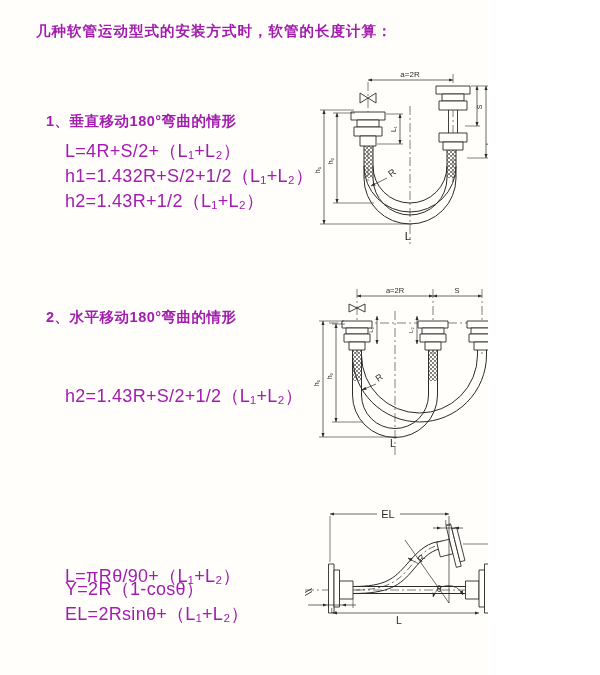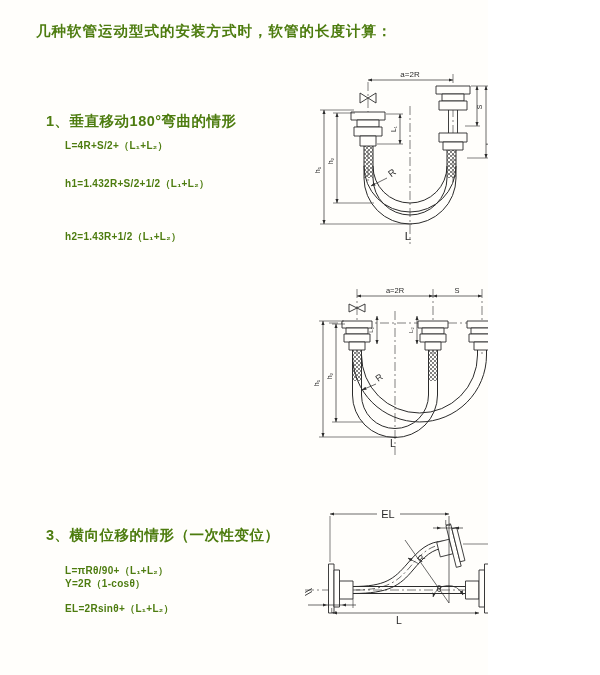--- a/index.html
+++ b/index.html
@@ -1,32 +1,32 @@
 <!DOCTYPE html>
 <html><head>
 <meta charset="utf-8">
 <style>
   html,body{margin:0;padding:0;}
   .page{
     position:relative; width:488px; height:675px; overflow:hidden;
     background:#fffefb;
     font-family:"Liberation Sans","DejaVu Sans",sans-serif;
-    color:#4d7c0f;
+    color:#a21caf;
   }
   .title{
     position:absolute; left:36px; top:22px;
     font-size:14.5px; font-weight:bold; letter-spacing:1px;
   }
   .s-heading{
     position:absolute; left:46px;
     font-size:14.5px; font-weight:bold; letter-spacing:0.5px;
   }
   .formula{
     position:absolute; left:65px;
-    font-size:10px; font-weight:700; letter-spacing:0.3px;
+    font-size:18px; font-weight:400; letter-spacing:0.3px;
   }
   svg.diagram{ position:absolute; }
   svg.diagram path, svg.diagram line, svg.diagram rect, svg.diagram polygon{
     vector-effect:non-scaling-stroke;
   }
   .ln   { stroke:#2b2b2b; stroke-width:1;   fill:none; }
   .ln9  { stroke:#2b2b2b; stroke-width:0.9; fill:none; }
   .dim  { stroke:#2b2b2b; stroke-width:0.7; fill:none; }
   .ext  { stroke:#2b2b2b; stroke-width:0.6; fill:none; }
   .cl   { stroke:#2b2b2b; stroke-width:0.6; fill:none; stroke-dasharray:9 3 2 3; }
@@ -49,25 +49,26 @@
       <pattern id="braidpat" width="4" height="4" patternUnits="userSpaceOnUse">
         <path d="M0 0 L4 4 M4 0 L0 4" stroke="#4a4a4a" stroke-width="0.7"></path>
       </pattern>
     </defs>
   </svg>
 
   <div class="title">几种软管运动型式的安装方式时，软管的长度计算：</div>
 
   <div class="s-heading" style="top:112px;">1、垂直移动180°弯曲的情形</div>
   <div class="formula" style="top:139px;">L=4R+S/2+（L₁+L₂）</div>
-  <div class="formula" style="top:177px;">h1=1.432R+S/2+1/2（L₁+L₂）</div>
-  <div class="formula" style="top:189px;margin-top:41px;">h2=1.43R+1/2（L₁+L₂）</div>
-
-
-  <div class="s-heading" style="top:526px;">3、横向位移的情形（一次性变位）</div>
+  <div class="formula" style="top:164px;">h1=1.432R+S/2+1/2（L₁+L₂）</div>
+  <div class="formula" style="top:189px;">h2=1.43R+1/2（L₁+L₂）</div>
+
+  <div class="s-heading" style="top:308px;">2、水平移动180°弯曲的情形</div>
+  <div class="formula" style="top:384px;">h2=1.43R+S/2+1/2（L₁+L₂）</div>
+
   <div class="formula" style="top:564px;">L=πRθ/90+（L₁+L₂）</div>
   <div class="formula" style="top:577px;">Y=2R（1-cosθ）</div>
   <div class="formula" style="top:602px;">EL=2Rsinθ+（L₁+L₂）</div>
 
   <svg class="diagram" style="left:305px; top:66px;" width="290" height="194" viewBox="0 0 290 194">
     <g>
       <path class="cl" d="M63 16 V116"></path>
       <path class="cl" d="M148 8 V116"></path>
       <path class="cl" d="M105 40 V178"></path>
     </g>

